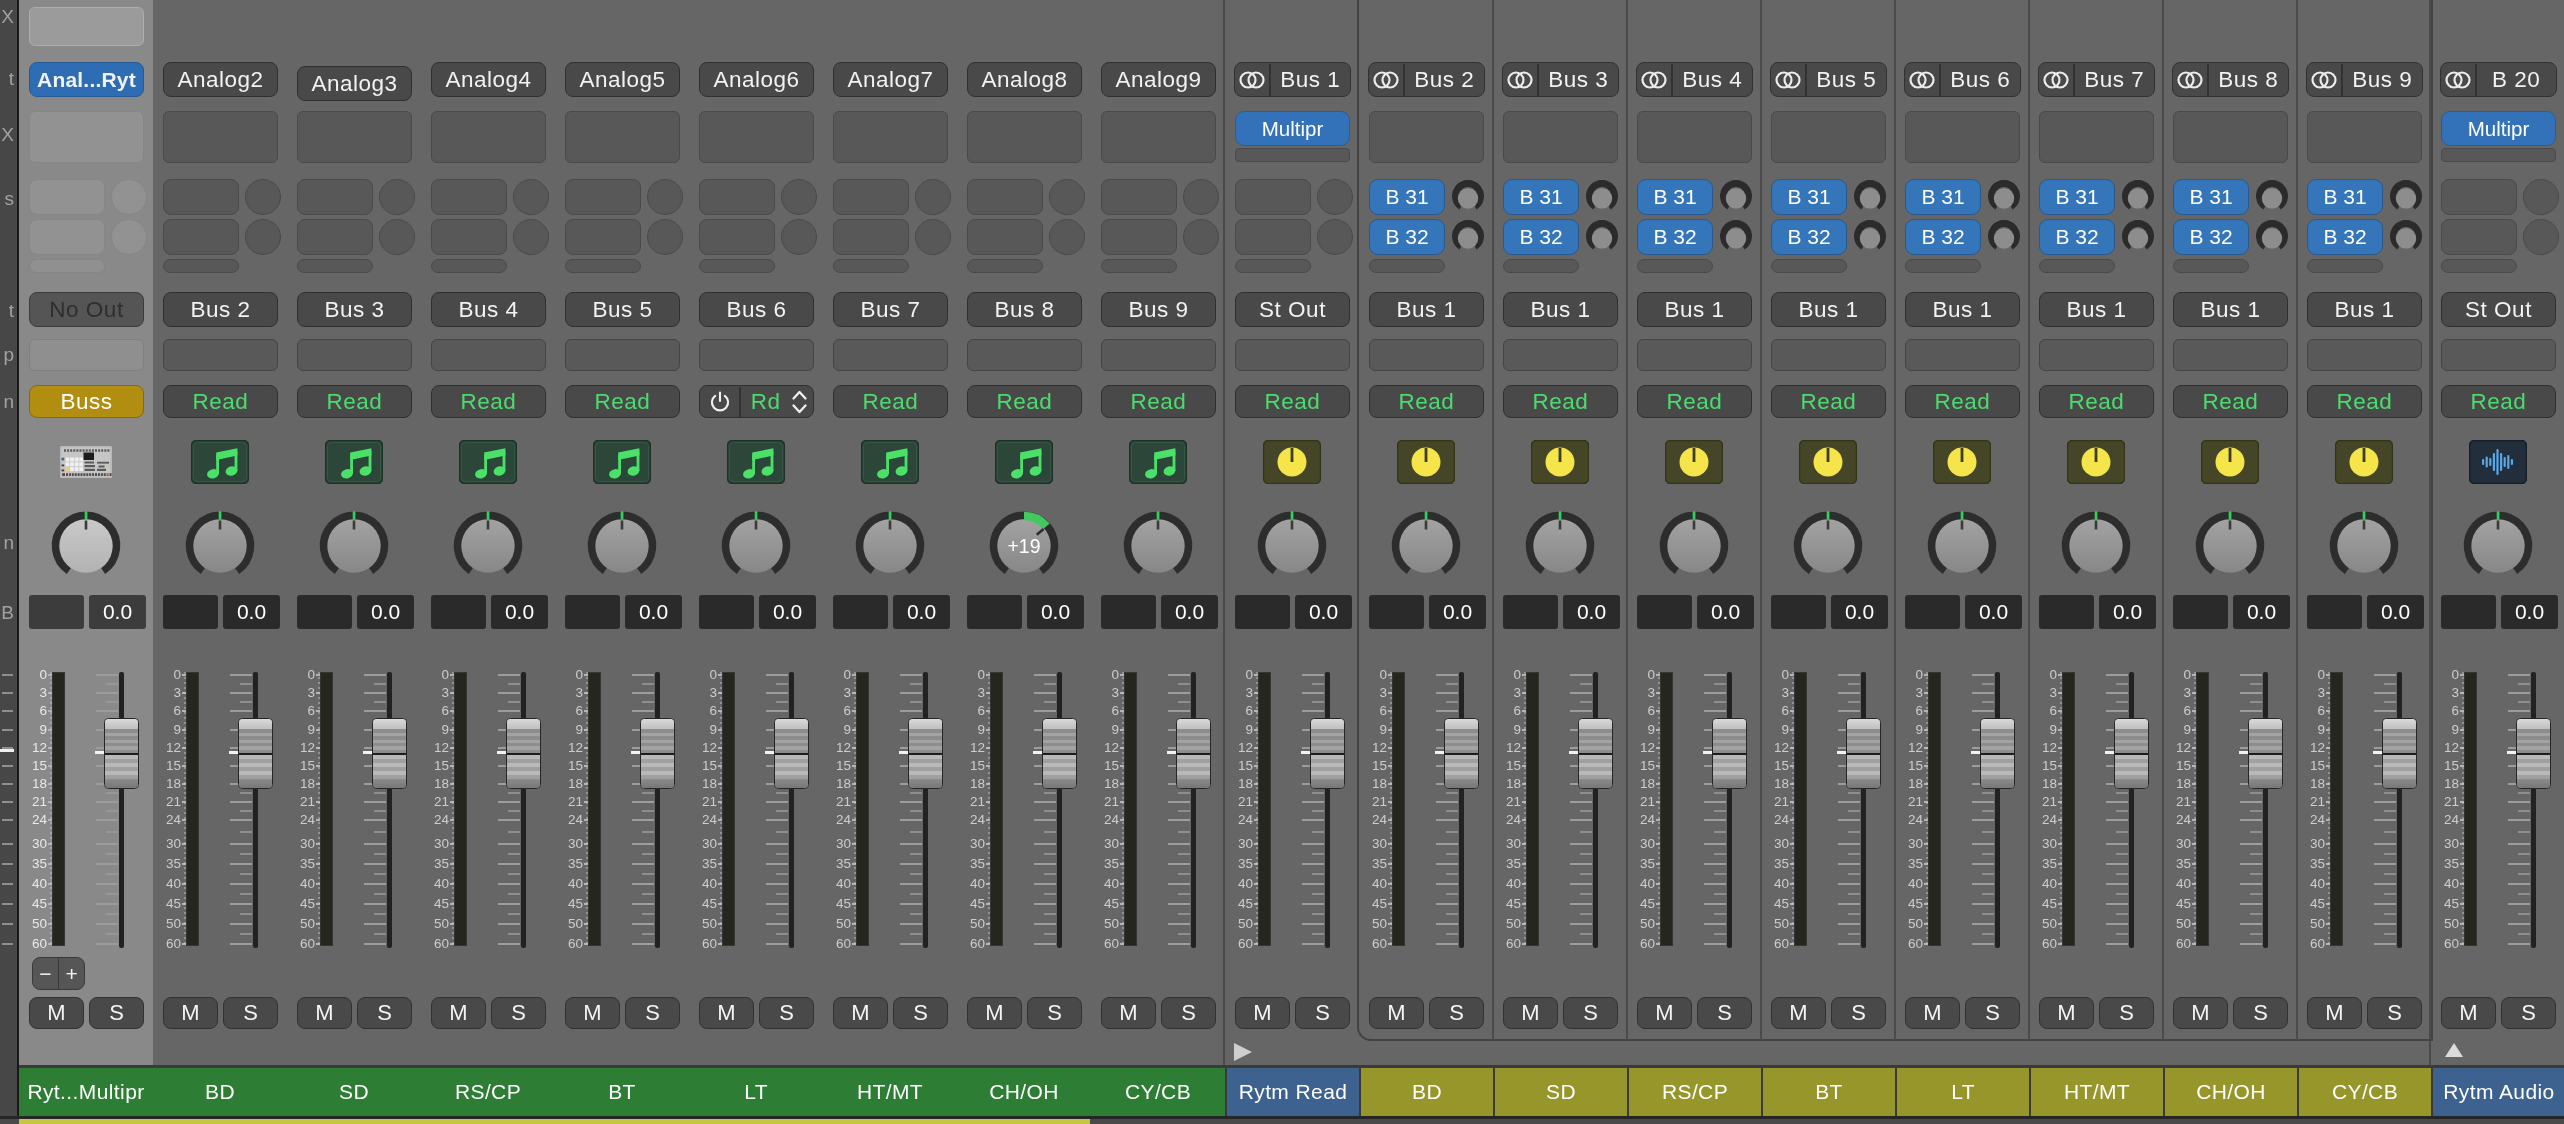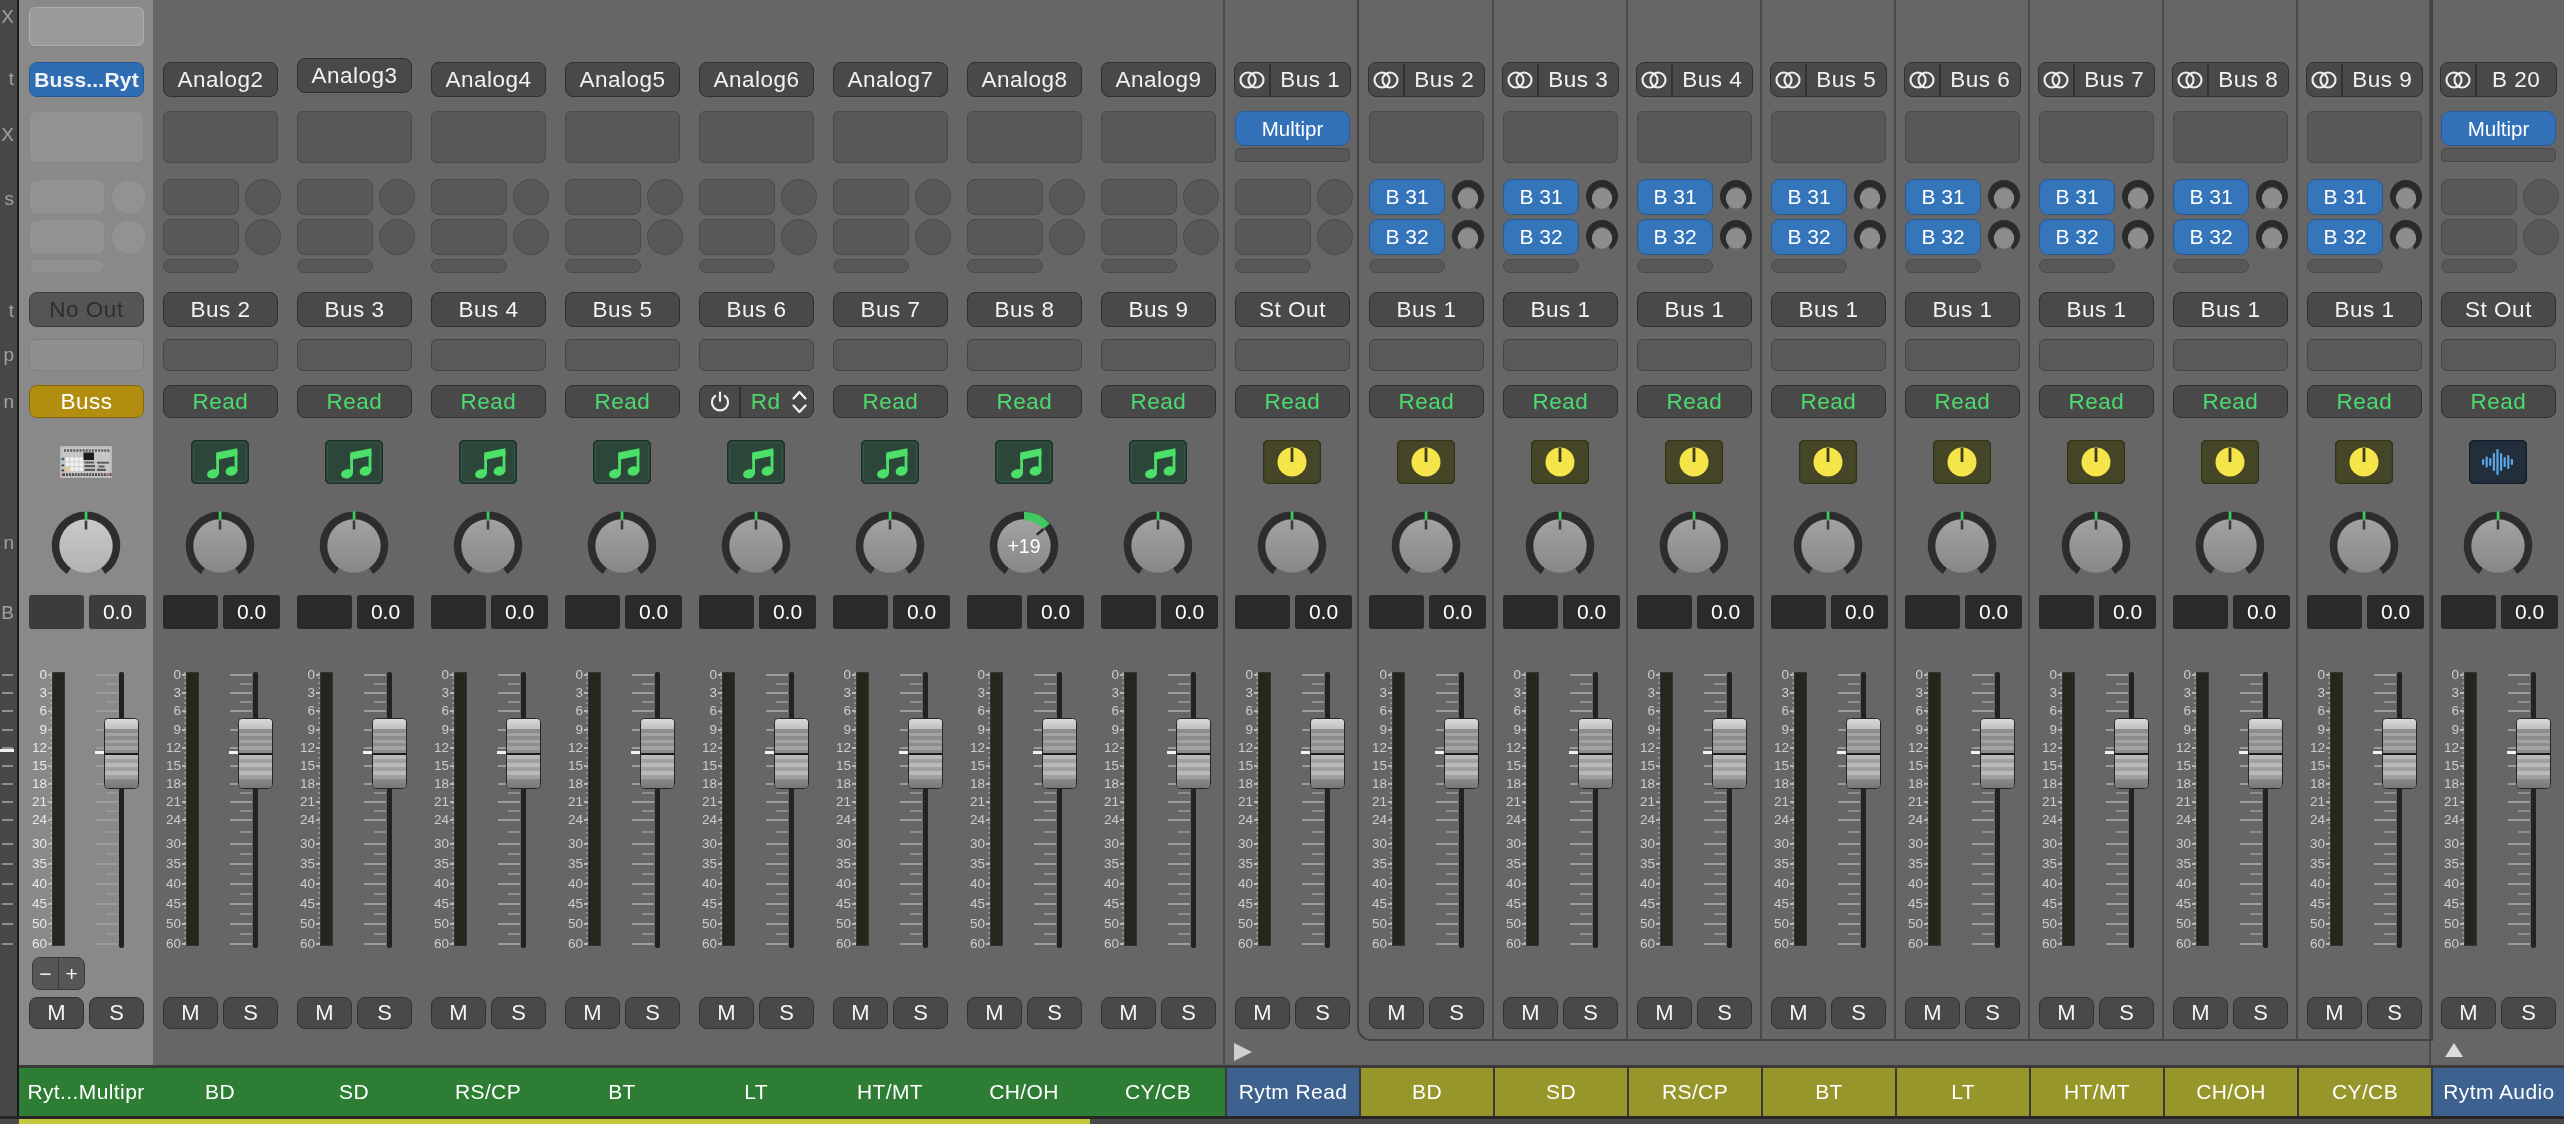--- a/index.html
+++ b/index.html
@@ -75,21 +75,21 @@
 <div class="abs" style="left:2px;top:863px;width:11px;height:2px;background:#8f8f8f"></div>
 <div class="abs" style="left:2px;top:883px;width:11px;height:2px;background:#8f8f8f"></div>
 <div class="abs" style="left:2px;top:903px;width:11px;height:2px;background:#8f8f8f"></div>
 <div class="abs" style="left:2px;top:923px;width:11px;height:2px;background:#8f8f8f"></div>
 <div class="abs" style="left:2px;top:943px;width:11px;height:2px;background:#8f8f8f"></div>
 <div class="abs" style="left:0;top:749px;width:14px;height:3px;background:#efefef"></div>
 </div>
 <div class="abs" style="left:17px;top:0;width:2.5px;height:1124px;background:#191919"></div>
 <div class="strip selbg" style="left:19px;background:#898989;">
 <div class="abs" style="left:10px;top:7px;width:115px;height:39px;border-radius:6px;background:#9b9b9b;border:1.5px solid #adadad"></div>
-<div class="btn" style="top:62px;background:#2e6db4;border-color:#255a96;font-weight:bold;font-size:21px;letter-spacing:.2px">Buss...Ryt</div>
+<div class="btn" style="top:62px;background:#2e6db4;border-color:#255a96;font-weight:bold;font-size:21px;letter-spacing:.2px">Anal...Ryt</div>
 <div class="box" style="top:111px;height:52px"></div>
 <div class="sendrect" style="top:179px"></div>
     <div class="sendcirc" style="top:179px"></div>
 <div class="sendrect" style="top:219px"></div>
     <div class="sendcirc" style="top:219px"></div>
 <div class="minipill" style="top:259px"></div>
 <div class="btn" style="top:292px;color:#2e2e2e;background:#555;border-color:#3c3c3c">No Out</div>
 <div class="abs" style="left:10px;top:339px;width:115px;height:32px;border-radius:6px;background:#8f8f8f;border:1.5px solid #7f7f7f"></div>
 <div class="btn" style="top:385px;height:33px;background:#b18d10;border-color:#85690a;color:#fff">Buss</div>
 <svg class="devicon" width="52" height="32" viewBox="0 0 52 32">
@@ -348,21 +348,21 @@
       <div class="capTop"></div>
       <div class="capRibU"></div>
       <div class="capMid"></div>
       <div class="capRibL"></div>
       <div class="capBot"></div>
     </div>
 <div class="ms" style="left:10px">M</div>
     <div class="ms" style="left:70px">S</div>
 </div>
 <div class="strip" style="left:287px;">
-<div class="btn" style="top:58px">Analog3</div>
+<div class="btn" style="top:66px">Analog3</div>
 <div class="box" style="top:111px;height:52px"></div>
 <div class="sendrect" style="top:179px"></div>
     <div class="sendcirc" style="top:179px"></div>
 <div class="sendrect" style="top:219px"></div>
     <div class="sendcirc" style="top:219px"></div>
 <div class="minipill" style="top:259px"></div>
 <div class="btn" style="top:292px">Bus 3</div>
 <div class="abs" style="left:10px;top:339px;width:115px;height:32px;border-radius:6px;background:#595959;border:1.5px solid #454545"></div>
 <div class="btn" style="top:385px;height:33px;color:#4cdb6e">Read</div>
 <svg class="icon" width="58" height="44" viewBox="0 0 58 44">

